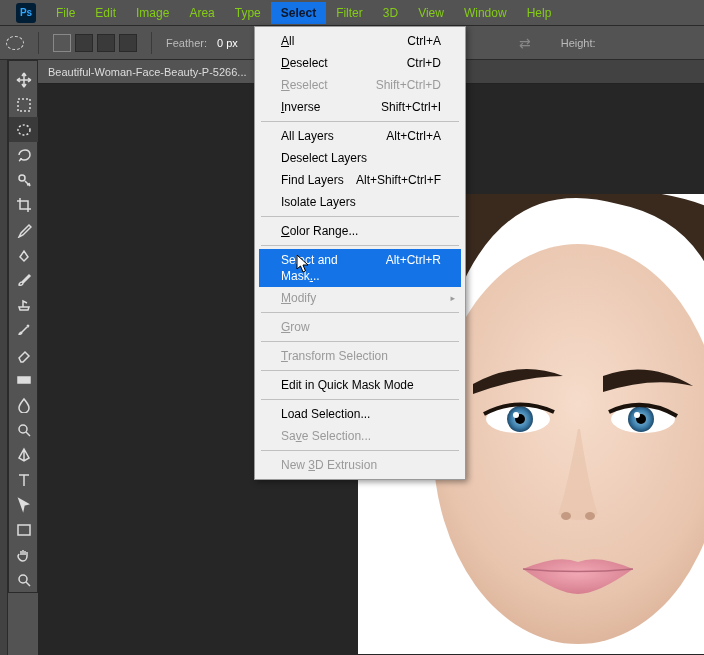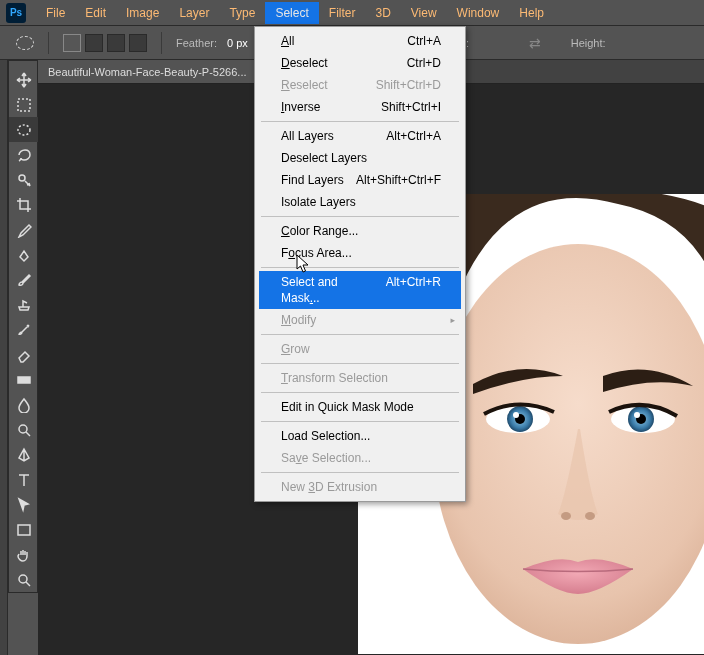--- a/index.html
+++ b/index.html
@@ -1,23 +1,23 @@
 <!DOCTYPE html>
 <html><head>
 <meta charset="utf-8">
 <style>
   * { box-sizing: border-box; margin: 0; padding: 0; font-family: "Segoe UI", Tahoma, sans-serif; }
   body { background: #535353; width: 704px; height: 655px; overflow: hidden; position: relative; color: #ddd; font-size: 12px; }
   
-  .menubar { height: 26px; background: #535353; display: flex; align-items: center; padding-left: 6px; border-bottom: 1px solid #2a2a2a; }
+  .menubar { height: 26px; background: #535353; display: flex; align-items: center; padding-left: 16px; border-bottom: 1px solid #2a2a2a; }
   .ps-logo { width: 20px; height: 20px; background: #001e36; color: #31a8ff; display: flex; align-items: center; justify-content: center; font-weight: bold; font-size: 10px; border-radius: 3px; margin-right: 10px; }
-  .menu-item { padding: 4px 10px; color: #fdba74; cursor: default; }
-  .menu-item.open { background: #1473e6; color: #e5e5e5; }
-  
-  .optbar { height: 34px; background: #535353; border-bottom: 1px solid #2a2a2a; display: flex; align-items: center; padding-left: 16px; gap: 10px; }
+  .menu-item { padding: 4px 10px; color: #84cc16; cursor: default; }
+  .menu-item.open { background: #1473e6; color: #0f172a; font-weight: bold; }
+  
+  .optbar { height: 34px; background: #535353; border-bottom: 1px solid #2a2a2a; display: flex; align-items: center; padding-left: 6px; gap: 10px; }
   .ellipse-icon { width: 18px; height: 14px; border: 1px dashed #ddd; border-radius: 50%; }
   .mode-icons { display: flex; gap: 4px; }
   .mode-box { width: 18px; height: 18px; background: #3a3a3a; border: 1px solid #2a2a2a; }
   .mode-box.active { background: #565656; border: 1px solid #888; }
   .opt-label { color: #bbb; font-size: 11px; }
   .opt-val { color: #fff; font-size: 11px; }
   .opt-sep { width: 1px; height: 22px; background: #3a3a3a; margin: 0 4px; }
   .swap-icon { color: #888; font-size: 14px; }
   
   .leftstrip { position: absolute; left: 0; top: 60px; width: 8px; height: 595px; background: #424242; border-right: 1px solid #2a2a2a; }
@@ -48,21 +48,21 @@
 </style>
 </head>
 <body>
 
 <div class="menubar">
   <div class="ps-logo">Ps</div>
   <div id="menuitems" style="display: flex;">
       <div class="menu-item">File</div>
       <div class="menu-item">Edit</div>
       <div class="menu-item">Image</div>
-      <div class="menu-item">Layer</div>
+      <div class="menu-item">Area</div>
       <div class="menu-item">Type</div>
       <div class="menu-item open">Select</div>
       <div class="menu-item">Filter</div>
       <div class="menu-item">3D</div>
       <div class="menu-item">View</div>
       <div class="menu-item">Window</div>
       <div class="menu-item">Help</div>
     </div>
 </div>
 
@@ -282,23 +282,20 @@
       <span class="dd-label">Find Layers</span>
       <span>Alt+Shift+Ctrl+F</span>
     </div>
     <div class="dd-item">
       <span class="dd-label">Isolate Layers</span>
     </div>
     <div class="dd-sep"></div>
     <div class="dd-item">
       <span class="dd-label"><u>C</u>olor Range...</span>
     </div>
-    <div class="dd-item">
-      <span class="dd-label">F<u>o</u>cus Area...</span>
-    </div>
     <div class="dd-sep"></div>
     <div class="dd-item hl">
       <span class="dd-label">Select and Mask<u>.</u>..</span>
       <span>Alt+Ctrl+R</span>
     </div>
     <div class="dd-item disabled dd-sub">
       <span class="dd-label"><u>M</u>odify</span>
     </div>
     <div class="dd-sep"></div>
     <div class="dd-item disabled">

